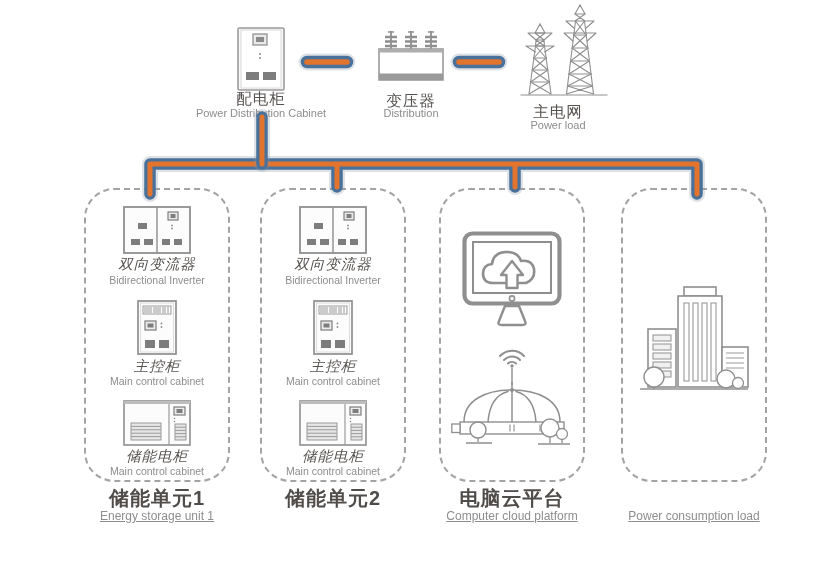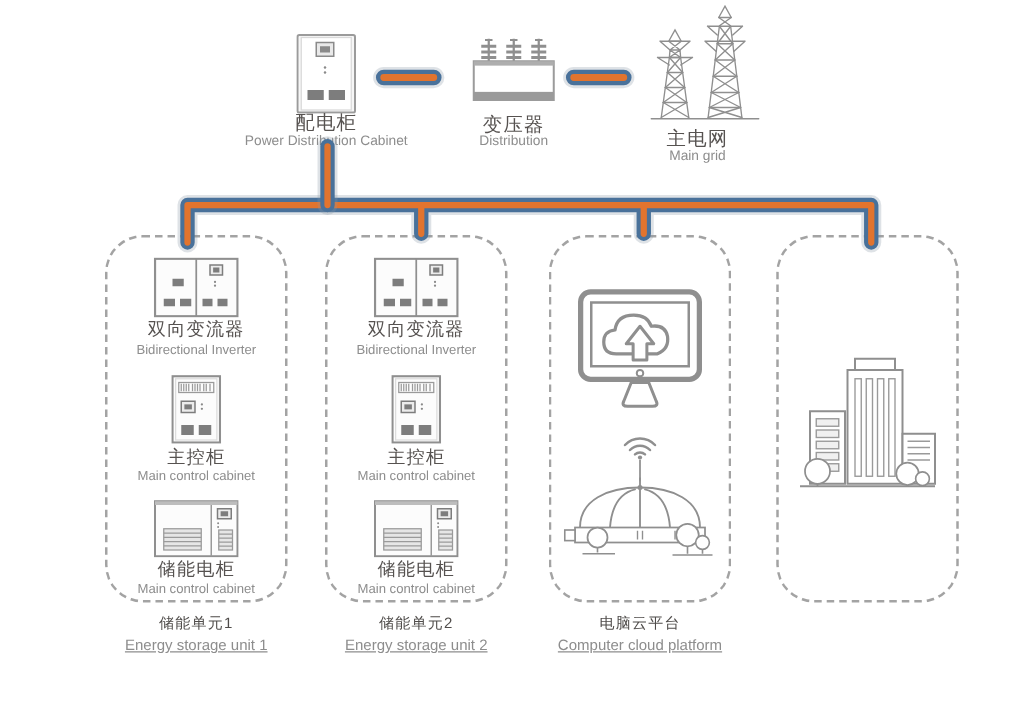--- a/index.html
+++ b/index.html
@@ -4,23 +4,23 @@
 <style>
   html,body{margin:0;padding:0;background:#ffffff;}
   #stage{
     position:relative;width:825px;height:565px;background:#ffffff;overflow:hidden;
     font-family:"Liberation Sans","DejaVu Sans",sans-serif;
   }
   .abs{position:absolute;}
   .ctr{text-align:center;}
   .lbl-zh{font-size:15.5px;color:#565250;letter-spacing:1px;line-height:17px;}
   .lbl-en{font-size:11px;color:#8d8d8d;line-height:13px;}
-  .lbl-zh-big{font-size:12px;color:#4f4c4a;letter-spacing:1px;line-height:18px;font-weight:400;}
+  .lbl-zh-big{font-size:20px;color:#4f4c4a;letter-spacing:1px;line-height:18px;font-weight:700;}
   .lbl-en-big{font-size:12px;color:#8d8d8d;line-height:14px;text-decoration:underline;}
-  .lbl-zh-sm{font-size:14.5px;color:#565250;letter-spacing:1px;line-height:16px;}
+  .lbl-zh-sm{font-size:14.5px;color:#565250;letter-spacing:1px;line-height:16px;font-style:italic;}
   .lbl-en-sm{font-size:10.5px;color:#8d8d8d;line-height:12px;}
   .unit-box{
     position:absolute;top:188px;width:146px;height:294px;
     border:2px dashed #a3a3a3;border-radius:30px;box-sizing:border-box;background:transparent;
   }
   .unit-box .item{position:absolute;left:50%;transform:translateX(-50%);}
   svg{display:block;}
 </style>
 </head>
 <body>
@@ -86,21 +86,21 @@
     </g>
   </svg>
 
   <div class="abs ctr lbl-zh" style="left:196px;top:90px;width:130px">配电柜</div>
   <div class="abs ctr lbl-en" style="left:161px;top:107px;width:200px">Power Distribution Cabinet</div>
 
   <div class="abs ctr lbl-zh" style="left:346px;top:92px;width:130px">变压器</div>
   <div class="abs ctr lbl-en" style="left:361px;top:107px;width:100px">Distribution</div>
 
   <div class="abs ctr lbl-zh" style="left:493px;top:103px;width:130px">主电网</div>
-  <div class="abs ctr lbl-en" style="left:508px;top:119px;width:100px">Main grid</div>
+  <div class="abs ctr lbl-en" style="left:508px;top:119px;width:100px">Power load</div>
 
   <div class="unit-box" style="left:84px">
     <svg class="item" style="top:16px" width="68" height="48" viewBox="0 0 68 48">
       <rect x="1" y="1" width="66" height="46" fill="#fcfcfc" stroke="#8f8f8f" stroke-width="1.8"></rect>
       <path d="M34,1 V47" stroke="#8f8f8f" stroke-width="1.4"></path>
       <rect x="15" y="17" width="9" height="6" fill="#7d7d7d"></rect>
       <rect x="8" y="33" width="9" height="6" fill="#7d7d7d"></rect>
       <rect x="21" y="33" width="9" height="6" fill="#7d7d7d"></rect>
       <rect x="45" y="6" width="10" height="8" fill="#ececec" stroke="#7d7d7d" stroke-width="1.2"></rect>
       <rect x="47.5" y="8" width="5" height="4" fill="#7d7d7d"></rect>
@@ -265,25 +265,25 @@
       <circle cx="88" cy="96" r="9" fill="#ffffff" stroke="#8f8f8f" stroke-width="1.4"></circle>
       <circle cx="100" cy="100" r="5.5" fill="#ffffff" stroke="#8f8f8f" stroke-width="1.3"></circle>
       <path d="M88,105 V106 M100,105.5 V106" stroke="#8f8f8f" stroke-width="1.3"></path>
     </svg>
   </div>
 
   <div class="abs ctr lbl-zh-big" style="left:47px;top:489px;width:220px">储能单元1</div>
   <div class="abs ctr lbl-en-big" style="left:47px;top:509px;width:220px">Energy storage unit 1</div>
 
   <div class="abs ctr lbl-zh-big" style="left:223px;top:489px;width:220px">储能单元2</div>
-  <div class="abs ctr lbl-en-big" style="left:223px;top:509px;width:220px">Energy storage unit 2</div>
 
   <div class="abs ctr lbl-zh-big" style="left:402px;top:489px;width:220px">电脑云平台</div>
   <div class="abs ctr lbl-en-big" style="left:402px;top:509px;width:220px">Computer cloud platform</div>
 
+  <div class="abs ctr lbl-en-big" style="left:584px;top:509px;width:220px">Power consumption load</div>
 
   <svg class="abs" style="left:0;top:0;pointer-events:none" width="825" height="565" viewBox="0 0 825 565">
 
     <g fill="none" stroke-linecap="round" stroke-linejoin="round">
       <path d="M150,194 L150,164 L697,164 L697,194 M337,164 L337,187 M515,164 L515,187" stroke="#8a98a6" stroke-opacity="0.28" stroke-width="16"></path>
       <path d="M150,194 L150,164 L697,164 L697,194 M337,164 L337,187 M515,164 L515,187" stroke="#49719A" stroke-width="11.5"></path>
       <path d="M150,194 L150,164 L697,164 L697,194 M337,164 L337,187 M515,164 L515,187" stroke="#E2742E" stroke-width="5"></path>
     </g>
 
     <g fill="none" stroke-linecap="round">

